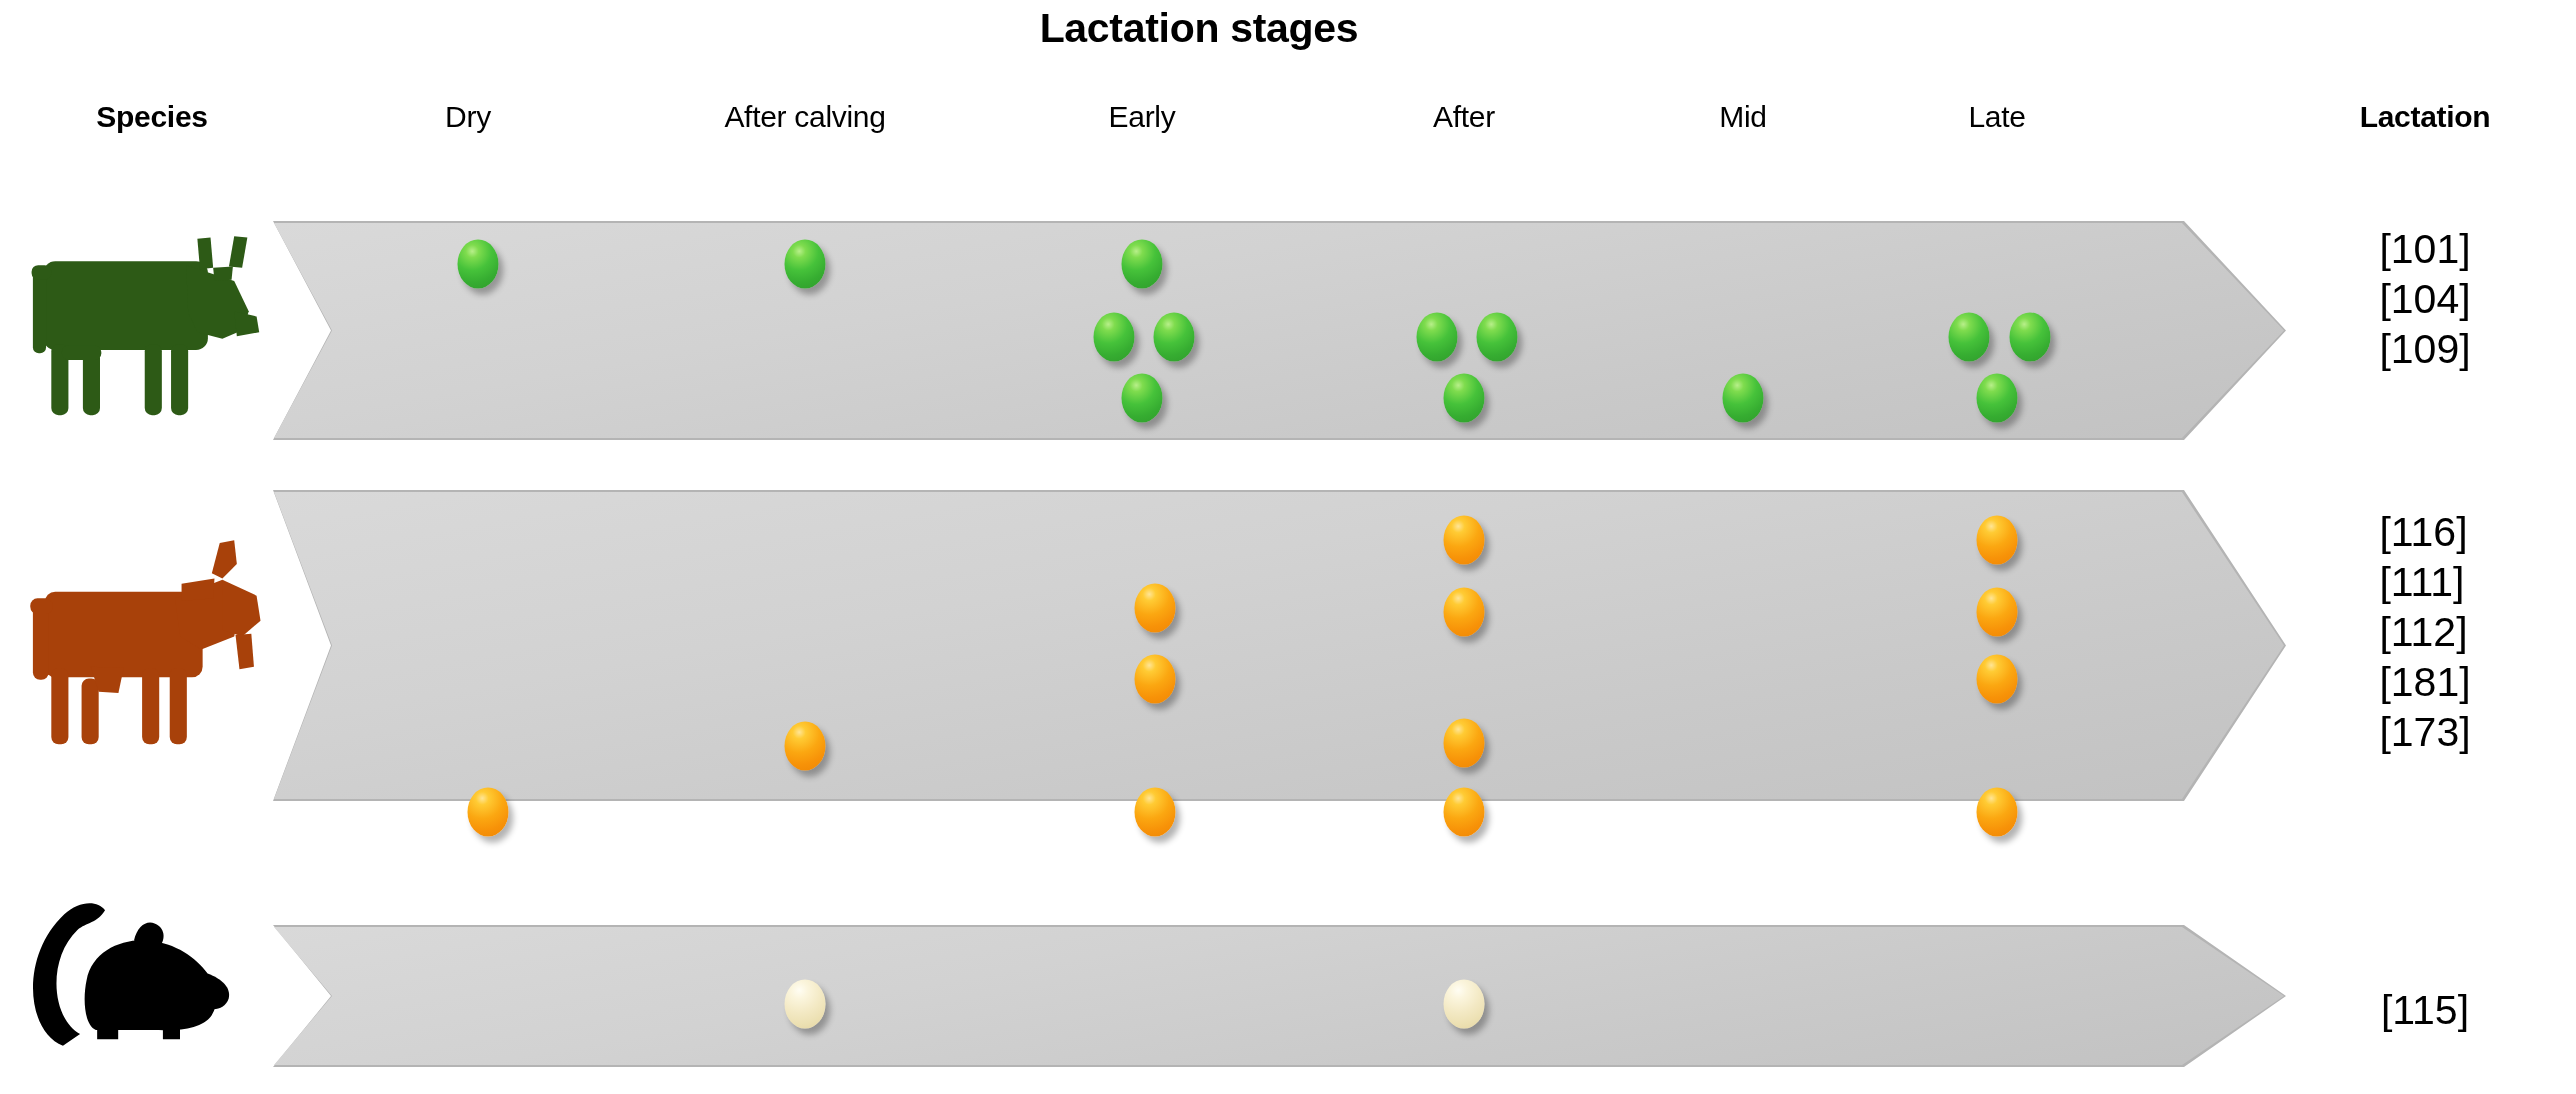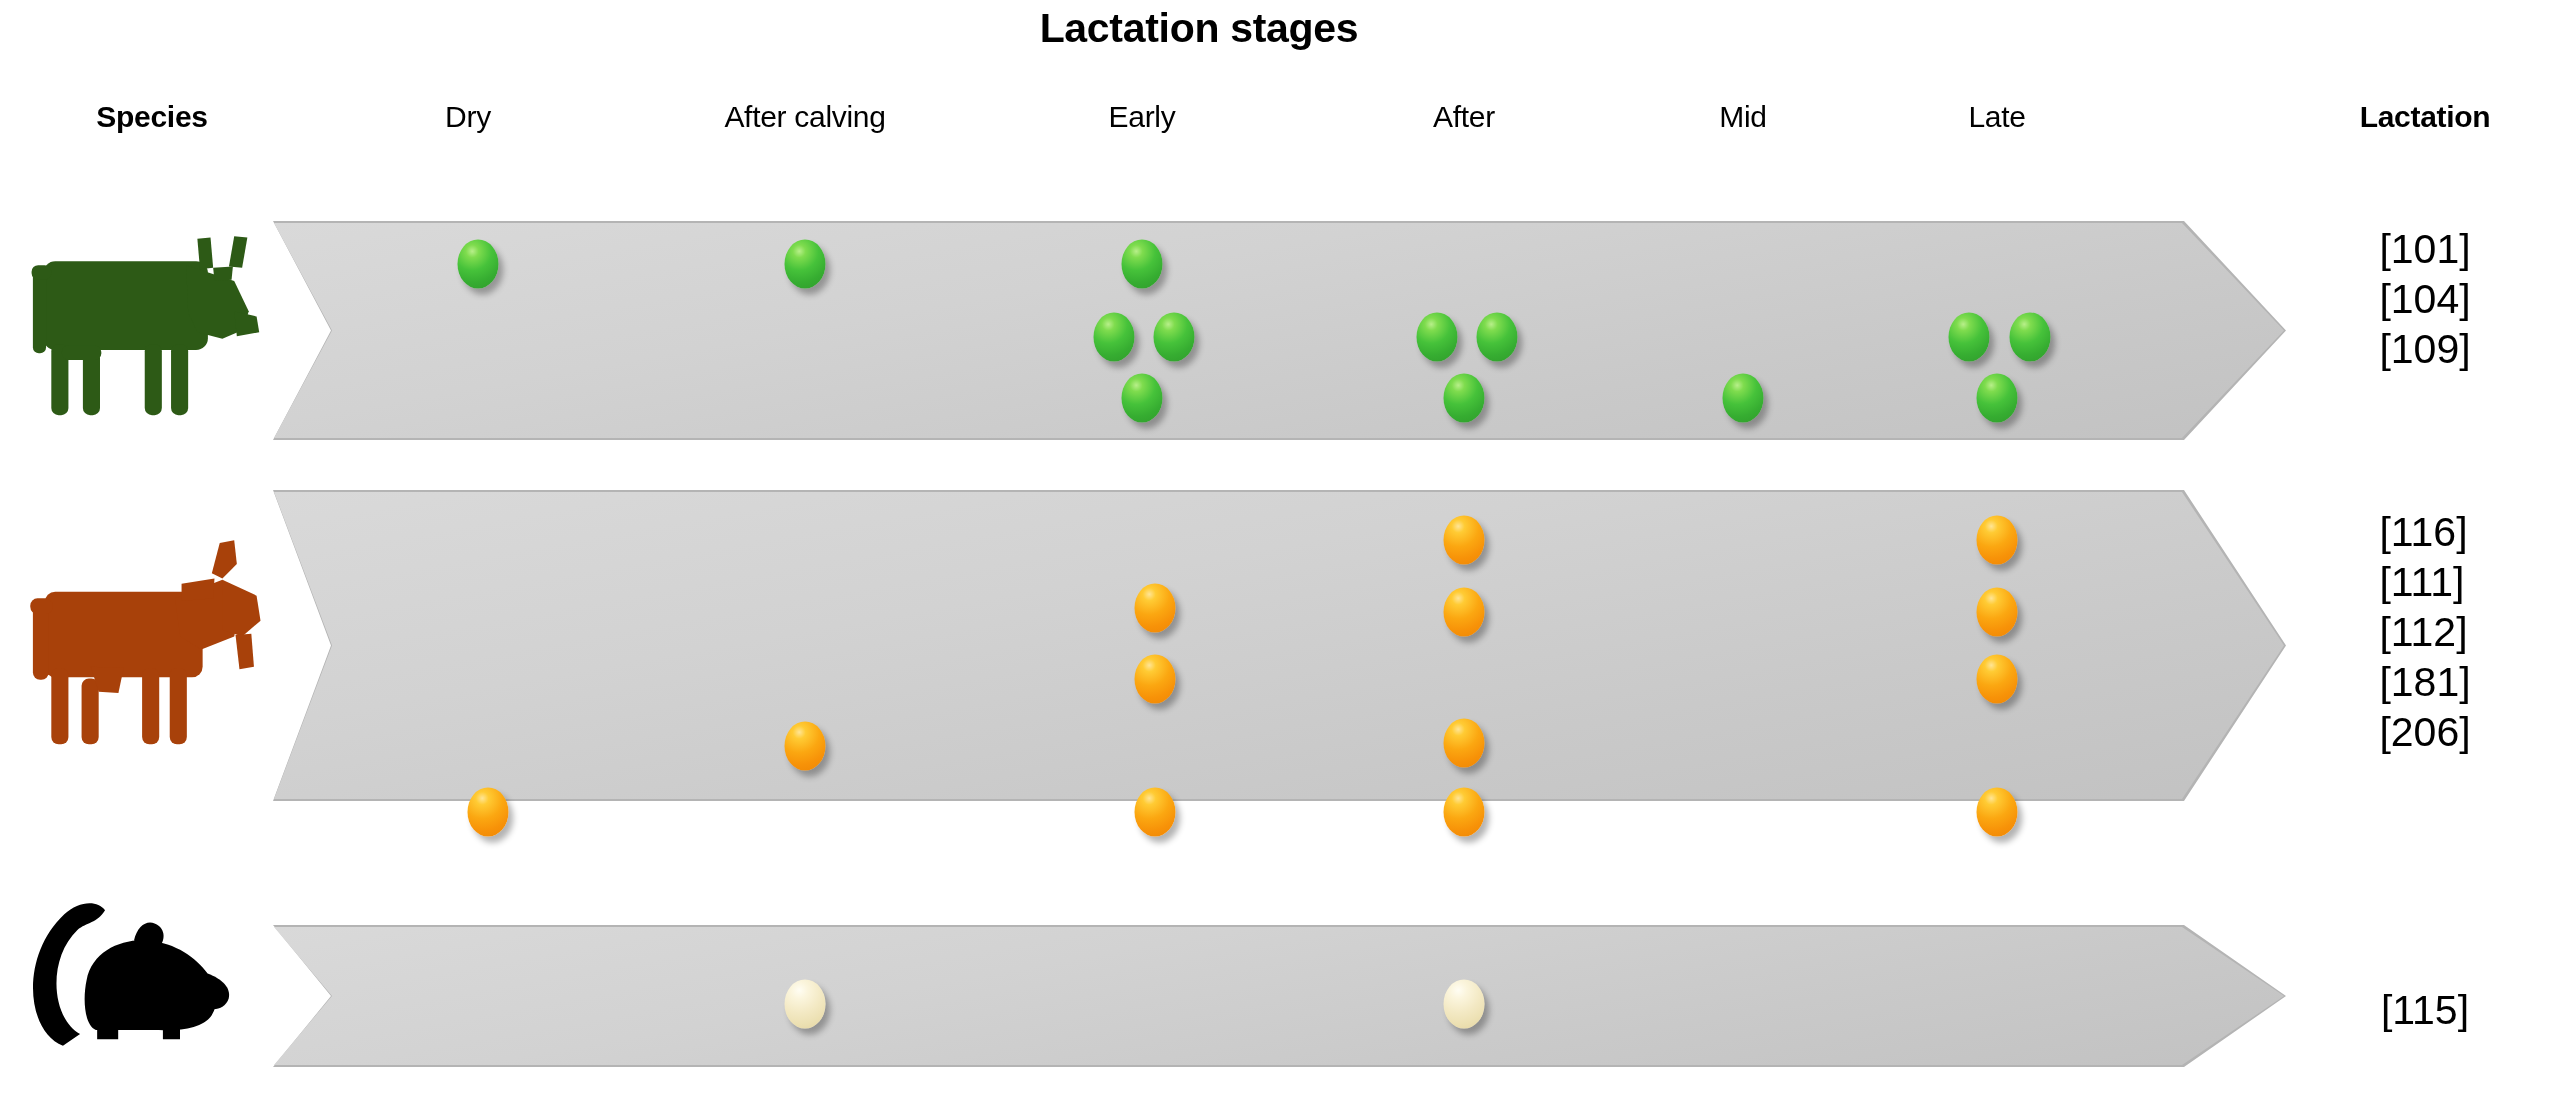--- a/index.html
+++ b/index.html
@@ -205,21 +205,21 @@
   <div class="dot orange" style="left:1997px; top:540px;  width:41px; height:49px;"></div>
   <div class="dot orange" style="left:1997px; top:612px;  width:41px; height:49px;"></div>
   <div class="dot orange" style="left:1997px; top:679px; width:41px; height:49px;"></div>
   <div class="dot orange" style="left:1997px; top:812px; width:41px; height:49px;"></div>
 
   <div class="ref-block" style="left:2425px; top:507px;">
     <div class="ref-item">[116]</div>
     <div class="ref-item">[111]</div>
     <div class="ref-item">[112]</div>
     <div class="ref-item">[181]</div>
-    <div class="ref-item">[206]</div>
+    <div class="ref-item">[173]</div>
   </div>
 
   <div class="animal" style="left:132px; top:982px;">
     <svg width="217" height="165" viewBox="0 0 330 250">
       <g fill="#000000">
 
         <path d="M60 222 C4 200 -6 86 62 22 C84 2 112 0 124 16 C112 36 96 34 82 46 C36 90 42 180 86 204 Z"></path>
 
         <path d="M96 122 C104 78 150 58 190 62 C232 66 262 88 280 112 C296 134 298 156 286 176
                  C274 194 240 200 206 198 L110 198 C92 190 90 150 96 122 Z"></path>

